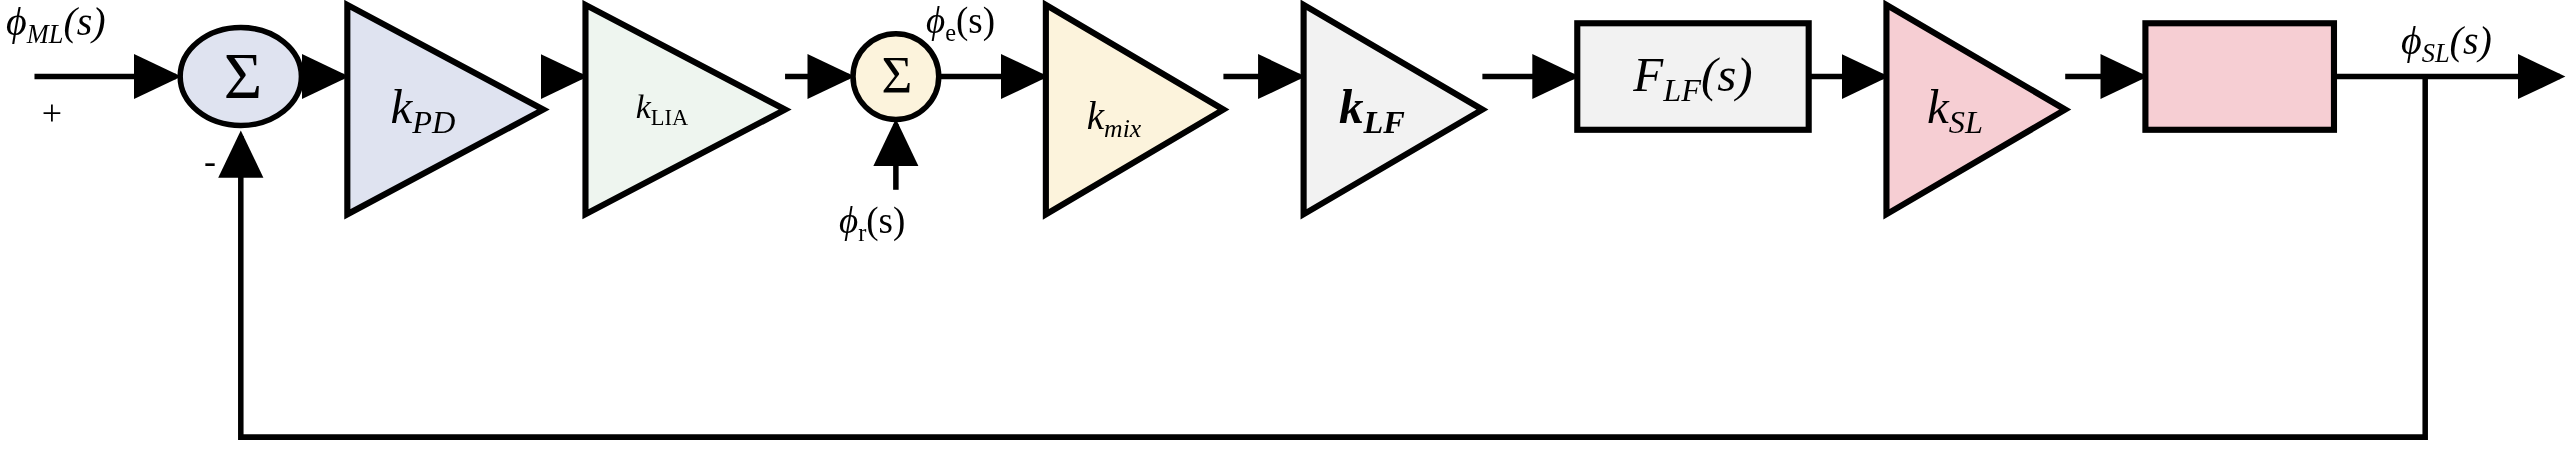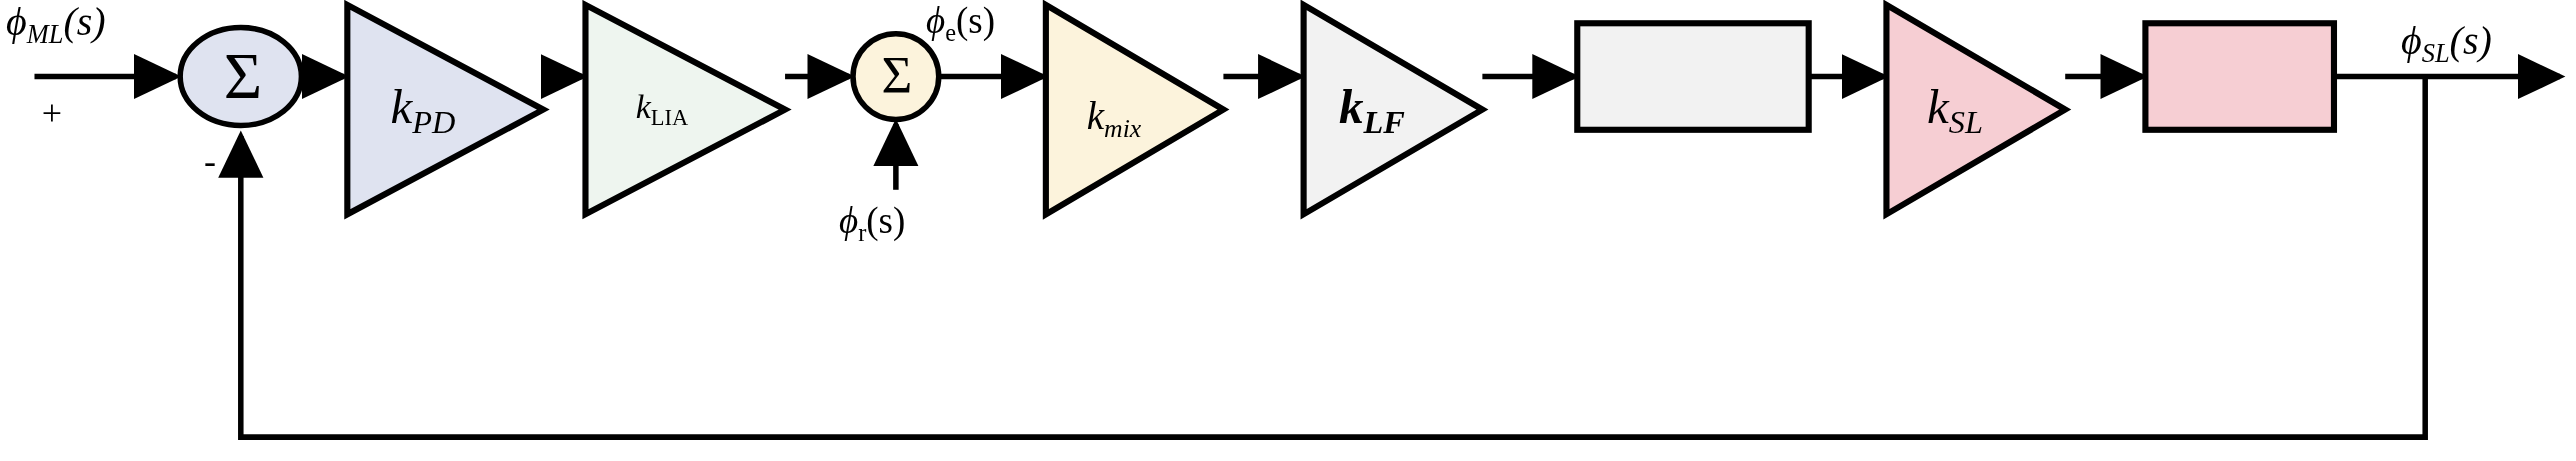--- a/index.html
+++ b/index.html
@@ -101,20 +101,23 @@
   </div>
 
   <div class="blocklbl math" style="left:1114px;top:119px;font-size:39px;">
     <span class="it">k</span><span class="sub it">mix</span>
   </div>
 
   <div class="blocklbl math" style="left:1372px;top:110px;font-size:49px;font-weight:bold;">
     <span class="it">k</span><span class="sub it">LF</span>
   </div>
 
+  <div class="blocklbl math" style="left:1693px;top:78px;font-size:49px;">
+    <span class="it">F</span><span class="sub it">LF</span><span class="it">(s)</span>
+  </div>
 
   <div class="blocklbl math" style="left:1955px;top:110px;font-size:49px;">
     <span class="it">k</span><span class="sub it">SL</span>
   </div>
 
 
   <div class="lbl math" style="left:2401px;top:1.8px;font-size:40px;margin-top:19px;">
     <span class="it">ϕ</span><span class="sub it">SL</span><span class="it">(s)</span>
   </div>
 

